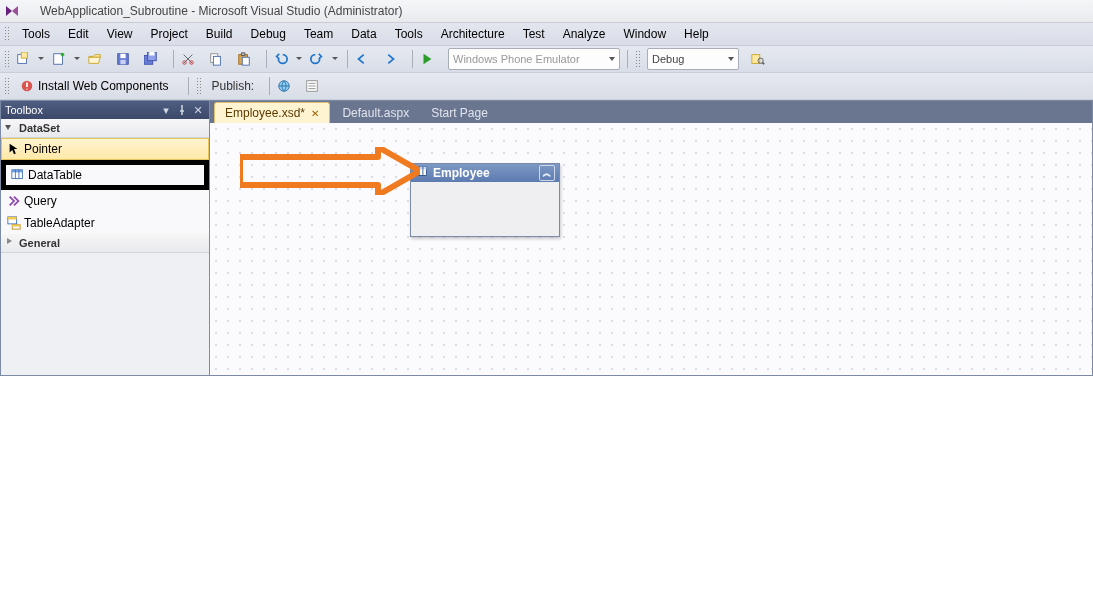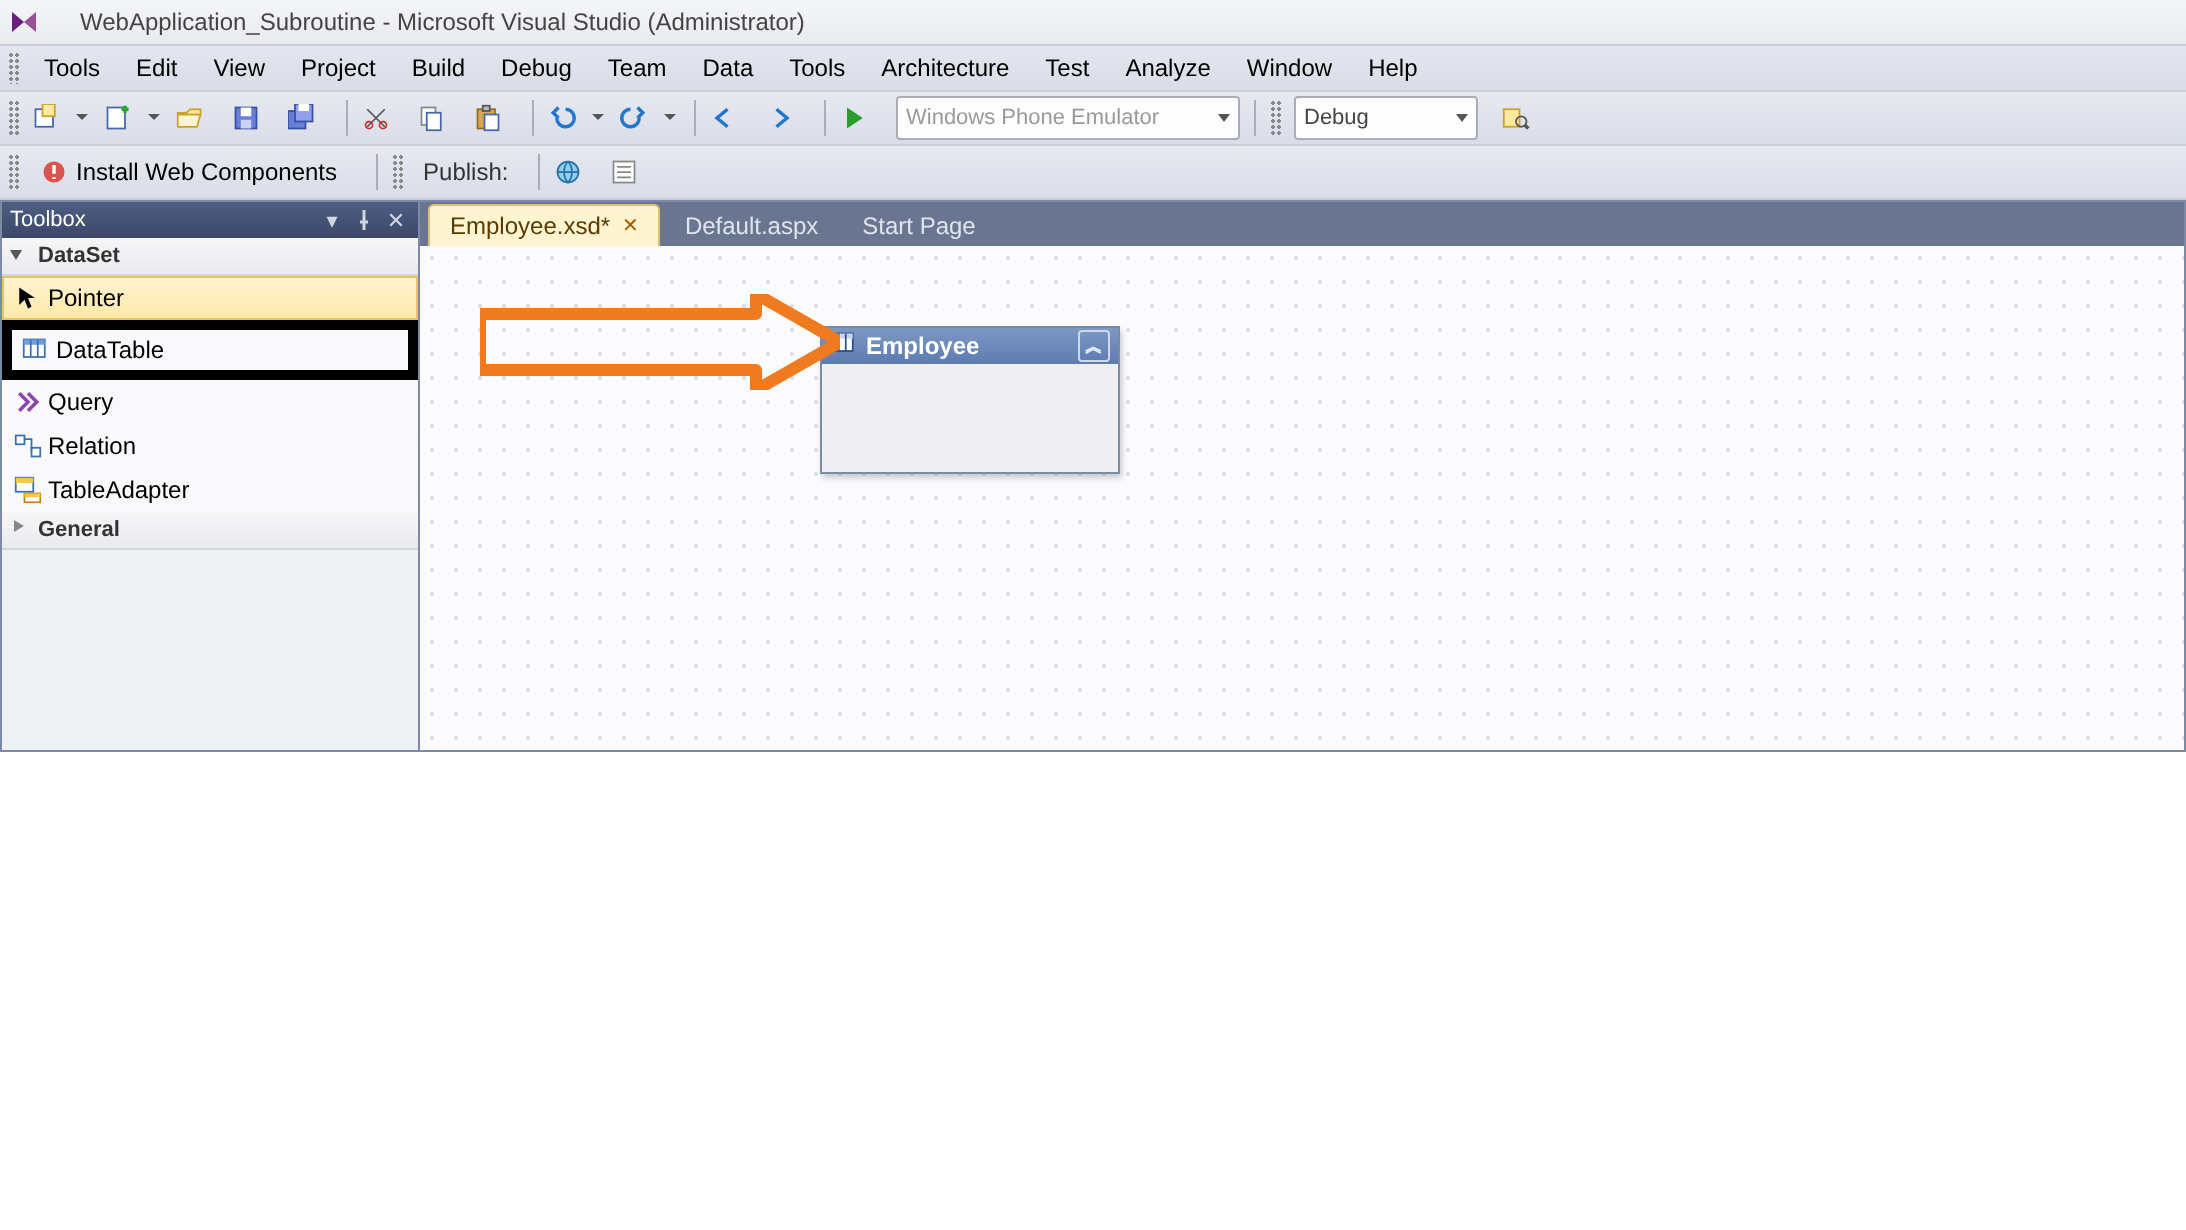--- a/index.html
+++ b/index.html
@@ -468,30 +468,20 @@
           <span class="ticon">
               <svg width="14" height="14" viewBox="0 0 16 16">
                 <path d="M3 3l5 5-5 5M8 3l5 5-5 5" fill="none" stroke="#8e44ad" stroke-width="2"></path>
               </svg>
             </span>
           <span>Query</span>
         </div>
         <div class="titem">
           <span class="ticon">
               <svg width="14" height="14" viewBox="0 0 16 16">
-                <rect x="1" y="2" width="5" height="5" fill="#fff" stroke="#3a6fb0"></rect>
-                <rect x="10" y="9" width="5" height="5" fill="#fff" stroke="#3a6fb0"></rect>
-                <path d="M6 4h4v7" fill="none" stroke="#3a6fb0"></path>
-              </svg>
-            </span>
-          <span>Relation</span>
-        </div>
-        <div class="titem">
-          <span class="ticon">
-              <svg width="14" height="14" viewBox="0 0 16 16">
                 <rect x="1" y="1" width="10" height="8" fill="#fff" stroke="#3a6fb0"></rect>
                 <rect x="1" y="1" width="10" height="3" fill="#f2c94c"></rect>
                 <rect x="6" y="10" width="9" height="5" fill="#fff" stroke="#c08a1a"></rect>
                 <rect x="6" y="10" width="9" height="2" fill="#f2c94c"></rect>
               </svg>
             </span>
           <span>TableAdapter</span>
         </div>
       </div>
       <div class="catrow">

